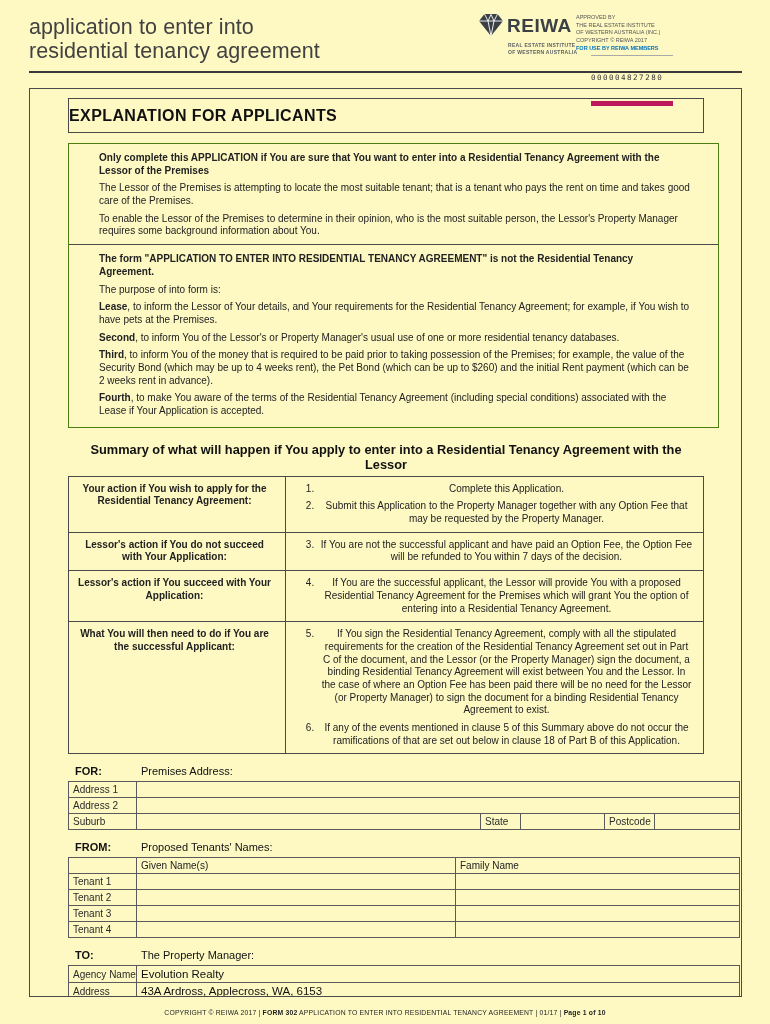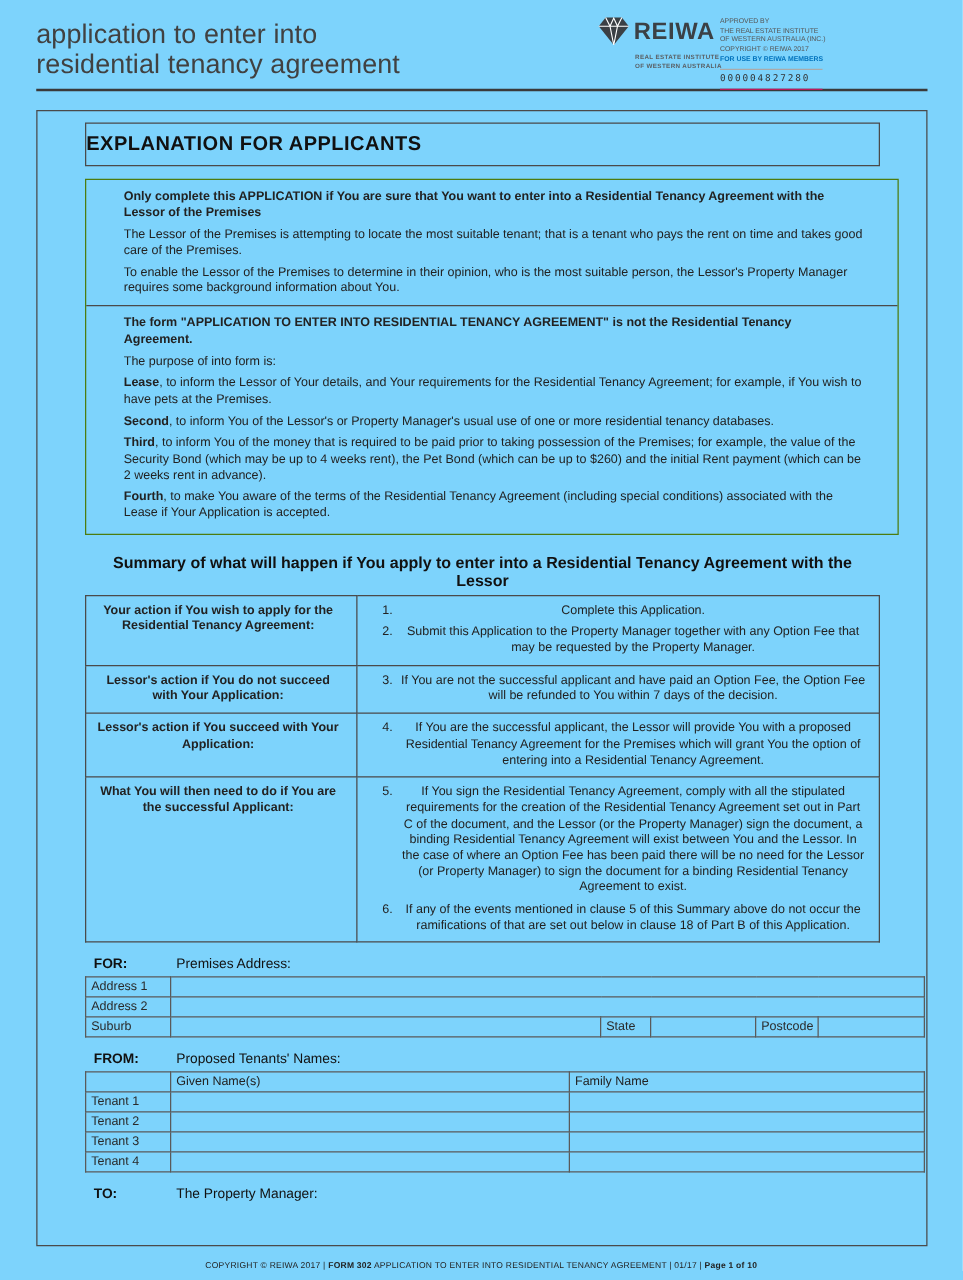--- a/index.html
+++ b/index.html
@@ -1,28 +1,28 @@
 <!DOCTYPE html>
 <html><head>
 <meta charset="utf-8">
 <style>
   * { margin:0; padding:0; box-sizing:border-box; }
   body { background:#ffffff; font-family:"Liberation Sans","DejaVu Sans",sans-serif; color:#1b1b1b; }
-  .page { position:relative; width:770px; height:1024px; background:#7dd3fc; overflow:hidden; }
+  .page { position:relative; width:770px; height:1024px; background:#fef9c3; overflow:hidden; }
 
   
   .header { position:absolute; left:29px; top:0; width:713px; height:73px; border-bottom:2px solid #3a3a3a; }
   .doc-title { padding-top:16px; font-size:21.5px; line-height:1.1; color:#414141; letter-spacing:0.1px; }
   .logo-block { position:absolute; left:449px; top:13px; width:100px; }
   .logo-row { display:flex; align-items:flex-start; gap:3px; }
   .brand { font-size:19px; font-weight:bold; color:#3b4045; letter-spacing:0.5px; line-height:1; padding-top:3px; }
   .tagline { font-size:5px; font-weight:bold; color:#5a5f63; letter-spacing:0.3px; line-height:1.35; margin:1px 0 0 30px; }
   .approval { position:absolute; left:547px; top:14px; width:120px; font-size:5.5px; color:#555; line-height:1.4; }
   .approval .blue { color:#0072bc; font-weight:bold; }
-  .approval-number { margin-top:3px; width:82px; font-family:"DejaVu Sans Mono",monospace; font-size:7.5px; letter-spacing:1.5px; color:#333; border-top:1px solid #aaa; border-bottom:1px solid #be185d; padding:2px 0; }
+  .approval-number { margin-top:3px; width:82px; font-family:"DejaVu Sans Mono",monospace; font-size:7.5px; letter-spacing:1.5px; color:#333; border-top:1px solid #aaa; border-bottom:5px solid #be185d; padding:17px 0;margin-left:15px; }
 
   
   .outer-box { position:absolute; left:29px; top:88px; width:713px; height:909px; border:1px solid #4a4a4a; padding:9px 0 0 38px; overflow:hidden; }
 
   .title-box { width:636px; border:1px solid #4a4a4a; font-weight:bold; font-size:16px; letter-spacing:0.4px; color:#111; padding:8px 0 7px; }
 
   .exp-box { width:651px; margin-top:10px; border:1px solid #4d7c0f; font-size:10px; line-height:1.27; color:#222; }
   .exp-top { padding:8px 28px 6px 30px; border-bottom:1px solid #4a4a4a; }
   .exp-bottom { padding:8px 28px 9px 30px; }
   .exp-box p { margin-bottom:5px; }
@@ -240,20 +240,39 @@
           </tr>
         </tbody>
       </table>
     </div>
 
     <div class="section">
       <div class="sec-head">
         <span class="sec-label">TO:</span>
         <span>The Property Manager:</span>
       </div>
+      <table class="grid-table">
+        <colgroup>
+            <col style="width:68px">
+            <col style="width:264px">
+            <col style="width:55px">
+            <col>
+          </colgroup>
+        <tbody>
+          <tr>
+            <td>Agency Name</td>
+            <td class="val" colspan="3">Evolution Realty</td>
+          </tr>
+          <tr>
+            <td>Address</td>
+            <td class="val" colspan="3">43A Ardross, Applecross, WA, 6153</td>
+          </tr>
+
+        </tbody>
+      </table>
     </div>
 
   </div>
 
   <div class="footer">
     <span>COPYRIGHT © REIWA 2017 | </span><span class="bold">FORM 302</span><span> APPLICATION TO ENTER INTO RESIDENTIAL TENANCY AGREEMENT | 01/17 | </span><span class="bold">Page 1 of 10</span>
   </div>
 
 </div>
 

